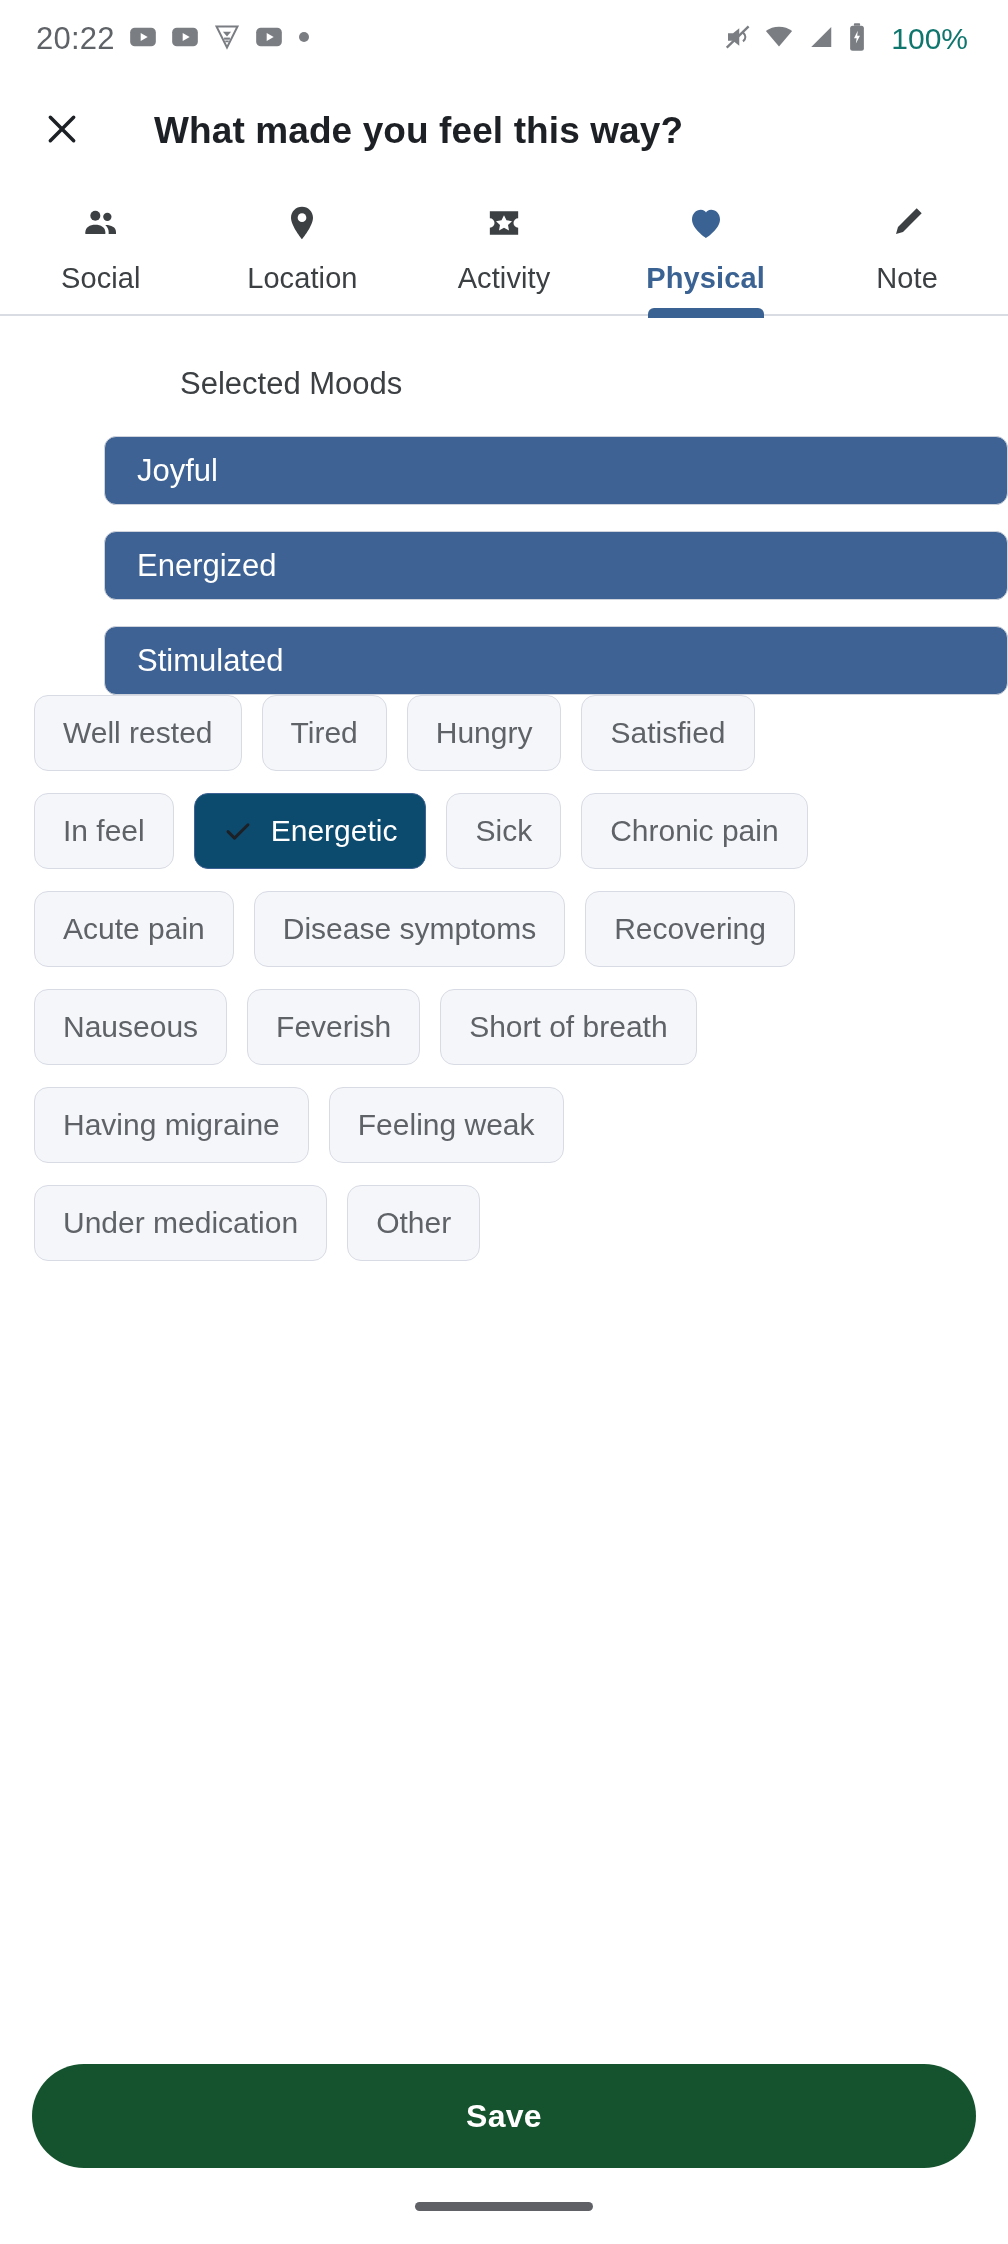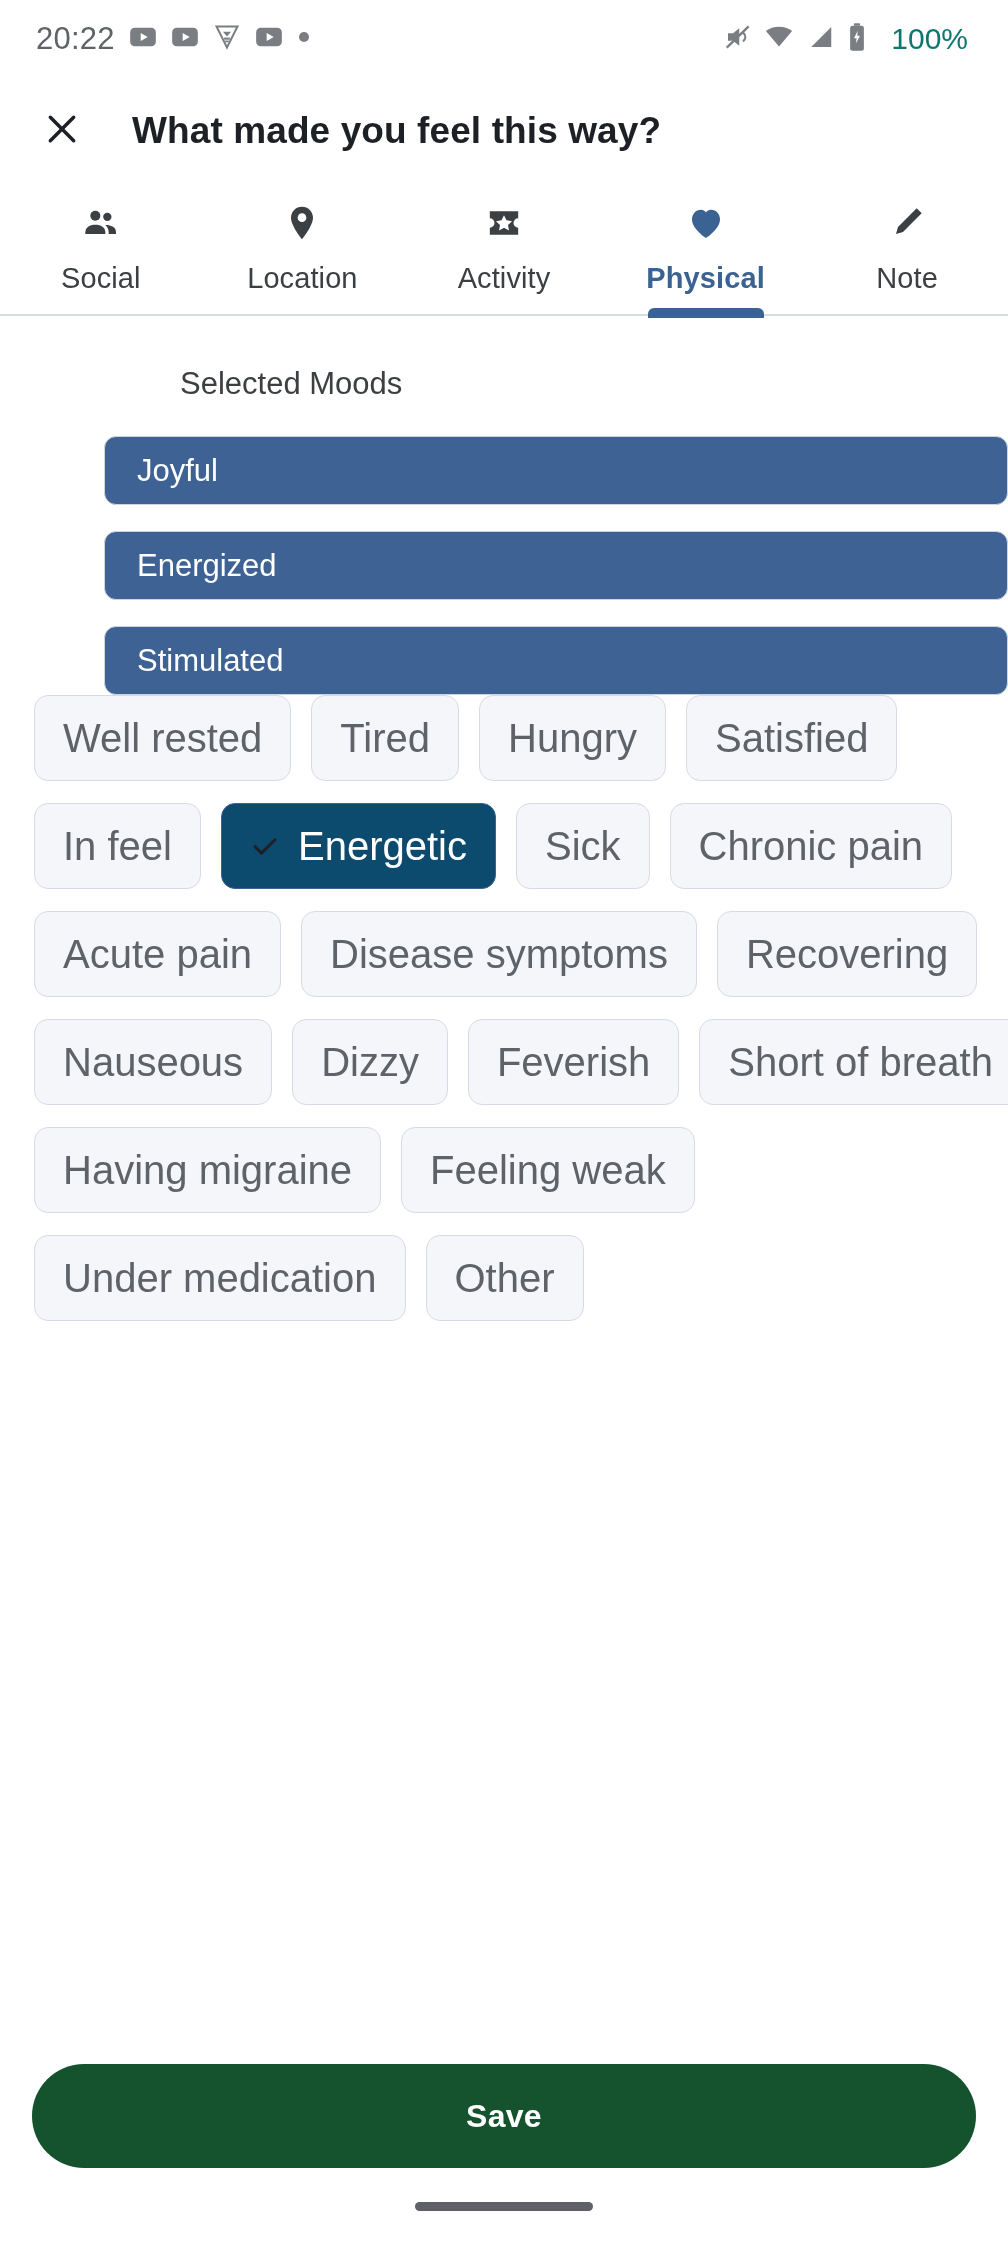--- a/index.html
+++ b/index.html
@@ -67,21 +67,21 @@
     height: 56px;
     display: flex;
     align-items: center;
     justify-content: center;
     cursor: pointer;
   }
   .appbar-title {
     font-size: 37px;
     font-weight: 700;
     color: #1d2025;
-    margin-left: 42px;
+    margin-left: 64px;
     letter-spacing: 0.1px;
   }
 
   
   .tabs {
     height: 132px;
     display: flex;
     align-items: flex-start;
     border-bottom: 2px solid #d9dce3;
     flex: 0 0 auto;
@@ -175,21 +175,21 @@
   .chip-row {
     display: flex;
     gap: 20px;
     margin-bottom: 22px;
   }
   .chip {
     background: #f5f6fa;
     border: 1px solid #d8dbe4;
     border-radius: 14px;
     color: #5f6368;
-    font-size: 40px;
+    font-size: 30px;
     padding: 22px 28px;
     line-height: 1;
     white-space: nowrap;
     cursor: pointer;
     display: flex;
     align-items: center;
     gap: 18px;
   }
   .chip.selected {
     background: #0c4a6e;
@@ -446,24 +446,20 @@
         </div>
       </div>
 
       <div class="chip-row">
         <div class="chip">
 
           <span>Nauseous</span>
         </div>
         <div class="chip">
 
-          <span>Dizzy</span>
-        </div>
-        <div class="chip">
-
           <span>Feverish</span>
         </div>
         <div class="chip">
 
           <span>Short of breath</span>
         </div>
       </div>
 
       <div class="chip-row">
         <div class="chip">

